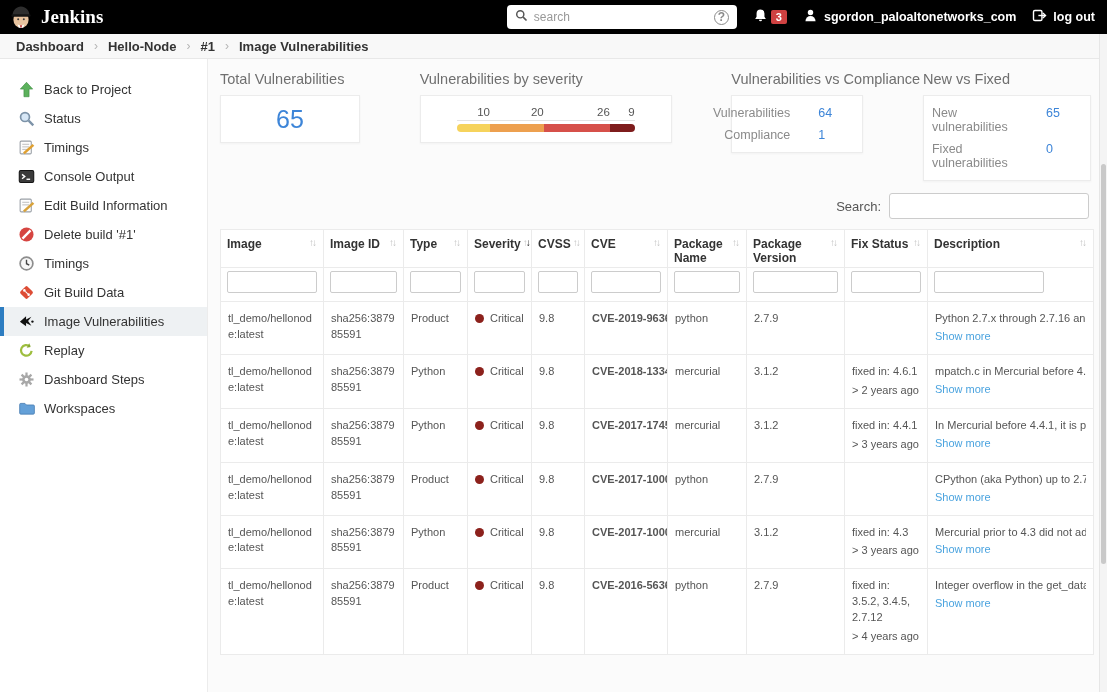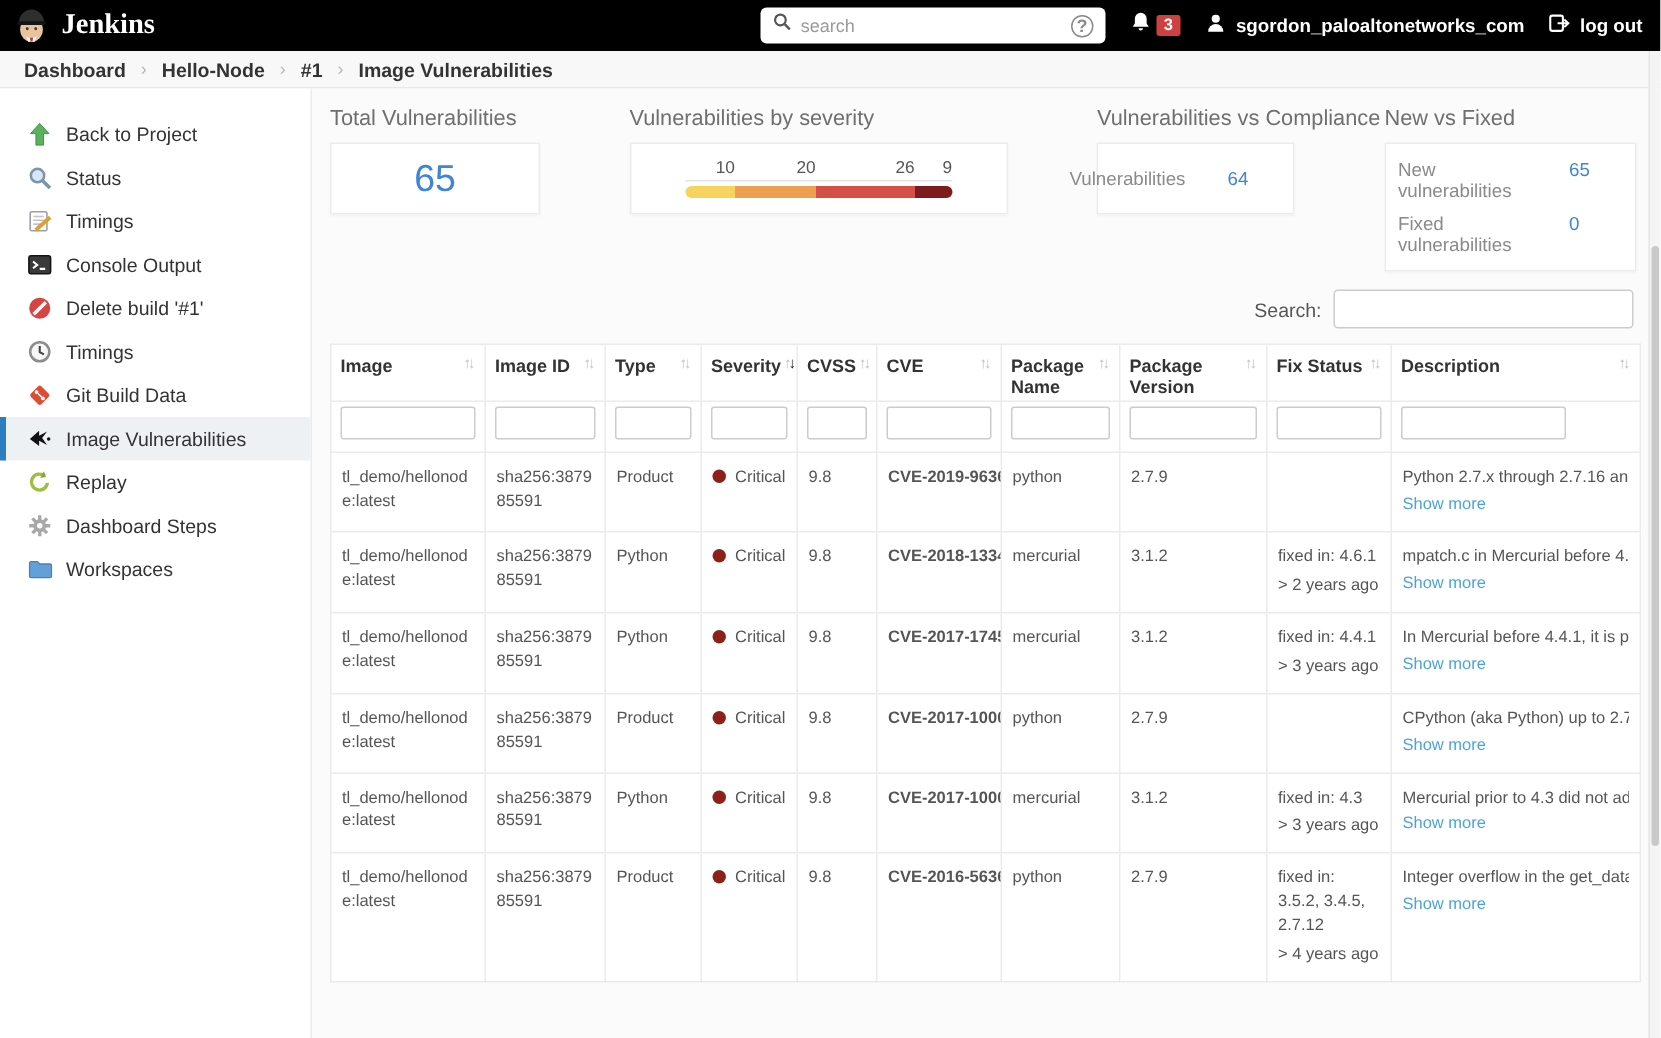--- a/index.html
+++ b/index.html
@@ -195,20 +195,31 @@
               <rect x="1.2" y="2.4" width="13.6" height="11.2" rx="1.4" fill="#3a3a3a" stroke="#141414"></rect>
               <path d="M3.8 6l2.6 2.1L3.8 10.2" fill="none" stroke="#fff" stroke-width="1.3"></path>
               <line x1="8" y1="10.6" x2="11.4" y2="10.6" stroke="#fff" stroke-width="1.3"></line>
             </svg>
           </span>
           <span class="side-label">Console Output</span>
         </div>
         <div class="side-item">
           <span class="side-icon">
             <svg viewBox="0 0 16 16">
+              <rect x="2" y="2" width="10.5" height="12" rx="1" fill="#fdfdfd" stroke="#9aa0a6"></rect>
+              <line x1="4" y1="5" x2="10.5" y2="5" stroke="#c3c3c3"></line>
+              <line x1="4" y1="7.4" x2="10.5" y2="7.4" stroke="#c3c3c3"></line>
+              <line x1="5.5" y1="13.5" x2="14.5" y2="5.5" stroke="#d8a23a" stroke-width="2.4"></line>
+            </svg>
+          </span>
+          <span class="side-label">Edit Build Information</span>
+        </div>
+        <div class="side-item">
+          <span class="side-icon">
+            <svg viewBox="0 0 16 16">
               <circle cx="8" cy="8" r="6.6" fill="#d64541"></circle>
               <rect x="2.6" y="6.9" width="10.8" height="2.2" fill="#fff" transform="rotate(-45 8 8)"></rect>
             </svg>
           </span>
           <span class="side-label">Delete build '#1'</span>
         </div>
         <div class="side-item">
           <span class="side-icon">
             <svg viewBox="0 0 16 16">
               <circle cx="8" cy="8" r="6" fill="#f7f7f7" stroke="#8d8d8d" stroke-width="1.6"></circle>
@@ -301,20 +312,24 @@
                 </div>
               </div>
           </div>
         </div>
         <div class="summary-col col-vs">
           <div class="card-title">Vulnerabilities vs Compliance</div>
           <div class="card" id="vs-rows">
               <div class="vs-row">
                 <span class="vs-label">Vulnerabilities</span>
                 <span class="vs-value">64</span>
+              </div>
+              <div class="vs-row">
+                <span class="vs-label">Compliance</span>
+                <span class="vs-value">1</span>
               </div>
             </div>
         </div>
         <div class="summary-col col-newfixed">
           <div class="card-title">New vs Fixed</div>
           <div class="card" id="nf-rows">
               <div class="vs-row">
                 <span class="vs-label">New vulnerabilities</span>
                 <span class="vs-value">65</span>
               </div>

